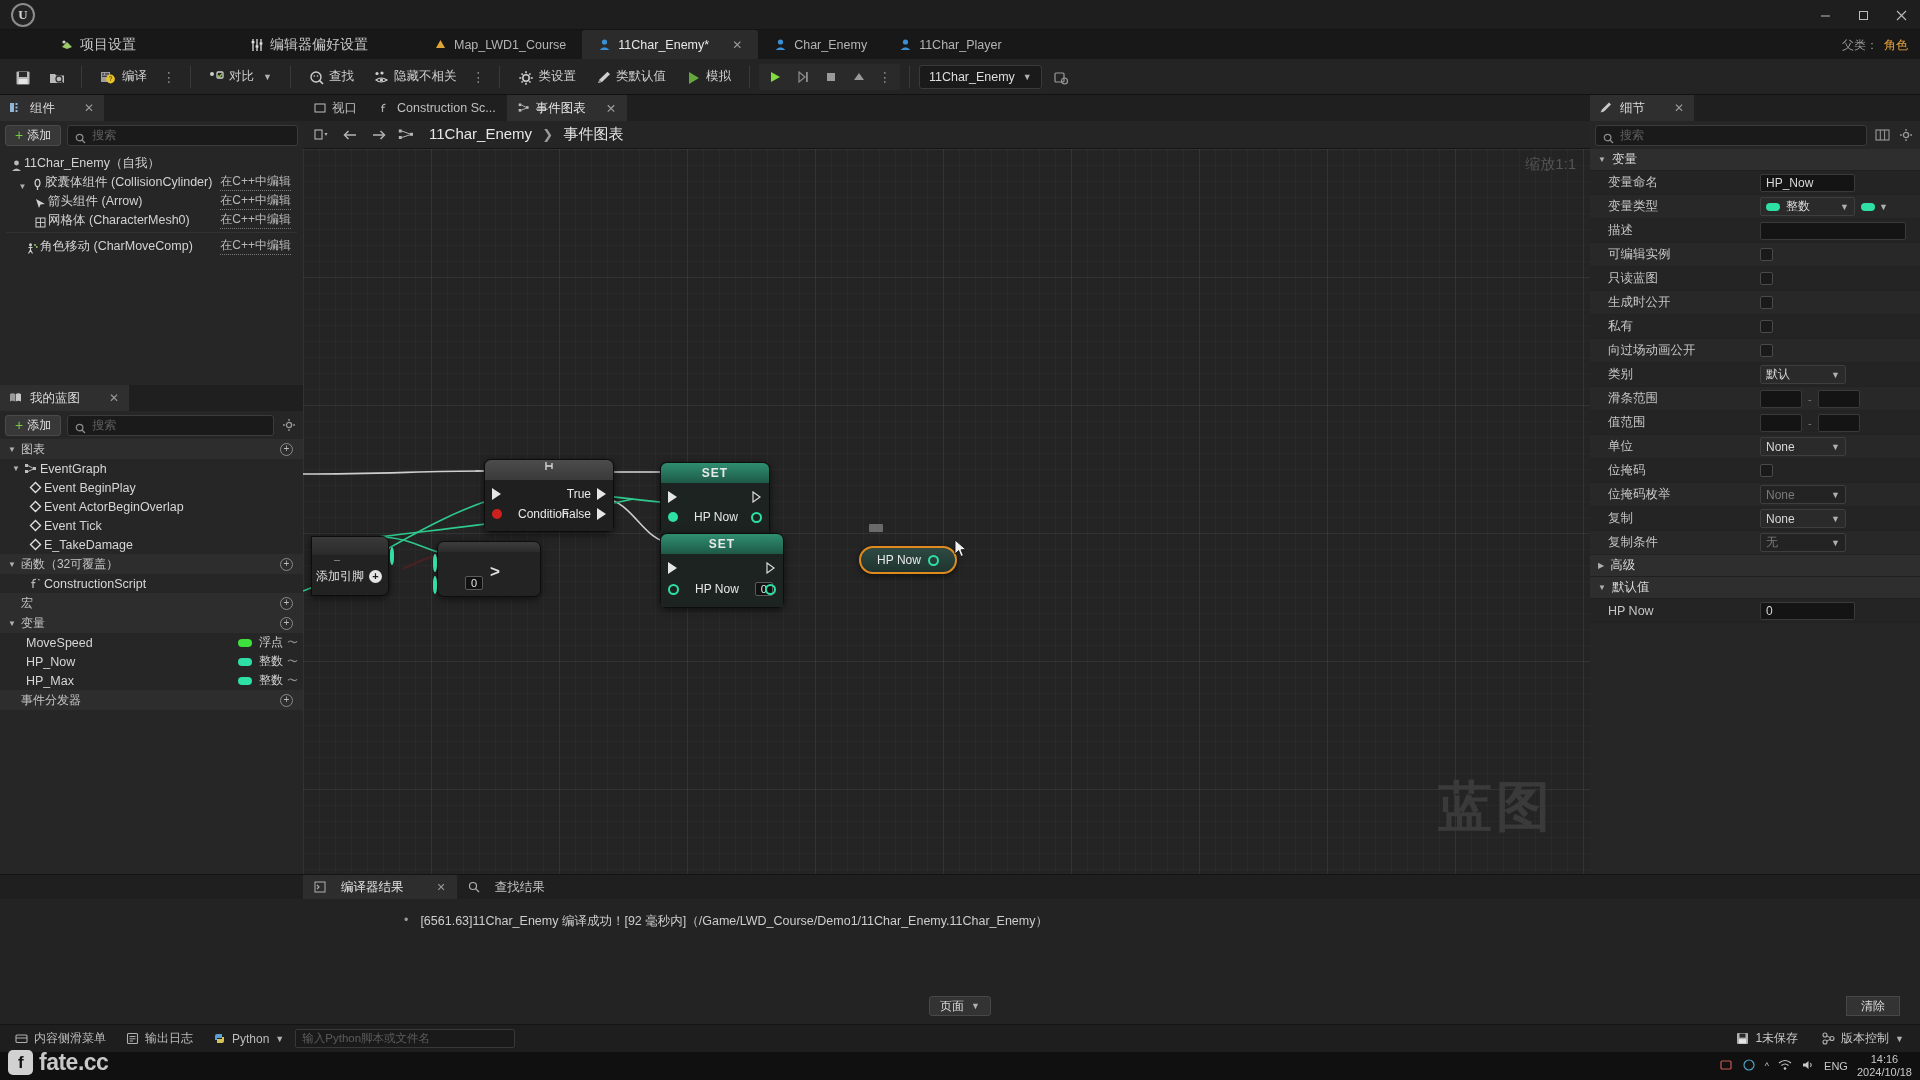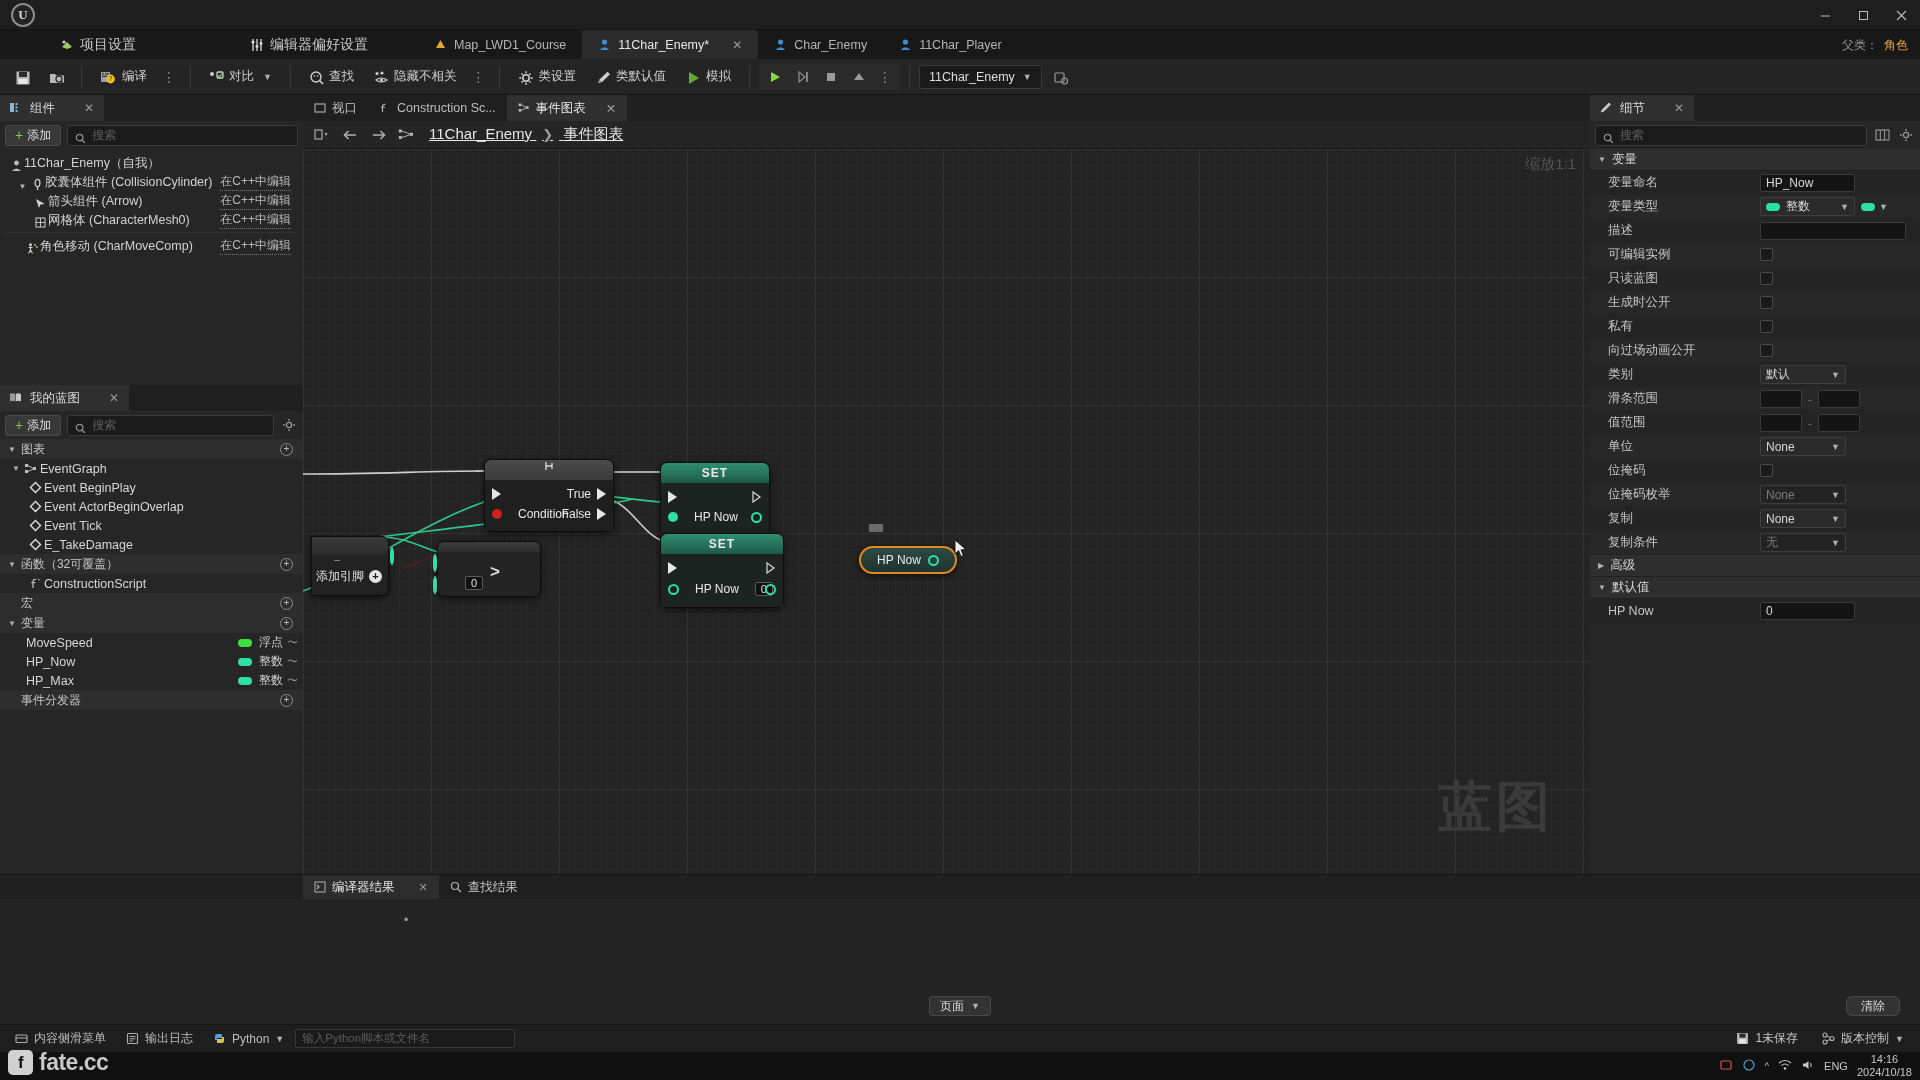--- a/index.html
+++ b/index.html
@@ -136,21 +136,21 @@
   .graph-tabs { height:26px; display:flex; align-items:center; background:#1f1f1f; flex:none; }
   .g-tab { display:flex; align-items:center; gap:6px; height:26px; padding:0 11px; font-size:12.5px; color:#bfbfbf;}
   .g-tab.active { background:#2f2f2f; color:#e8e8e8; }
   .g-tab .x { margin-left:14px; color:#9a9a9a; }
 
   .graph-bread {
     height:28px; display:flex; align-items:center; gap:10px; padding-left:10px;
     background:#252525; flex:none; border-bottom:1px solid #141414;
   }
   .bc-btn { width:18px; height:18px; display:flex; align-items:center; justify-content:center; color:#b5b5b5; font-size:13px;}
-  .bread-text { font-size:15px; color:#e6e6e6; margin-left:4px;text-decoration:underline; }
+  .bread-text { font-size:15px; color:#e6e6e6; margin-left:4px; }
   .bread-text .sep { color:#9a9a9a; margin: 0 6px; font-size:13px;}
 
   .canvas {
     flex:1; position:relative; overflow:hidden;
     background-color:#242424;
     background-image:
       linear-gradient(rgba(255,255,255,0.022) 1px, transparent 1px),
       linear-gradient(90deg, rgba(255,255,255,0.022) 1px, transparent 1px),
       linear-gradient(rgba(255,255,255,0.045) 1px, transparent 1px),
       linear-gradient(90deg, rgba(255,255,255,0.045) 1px, transparent 1px);
@@ -191,31 +191,31 @@
     font-size:12px; color:#d8d8d8; padding: 0 5px; display:flex; align-items:center; }
   .chk { width:13px; height:13px; background:#1a1a1a; border:1px solid #4a4a4a; border-radius:2px;}
   .combo { height:19px; background:#2a2a2a; border:1px solid #3e3e3e; border-radius:2px;
     display:flex; align-items:center; justify-content:space-between; padding: 0 5px; font-size:12px; color:#d8d8d8;}
   .combo.dim { color:#7b7b7b; background:#232323; }
   .combo .cv { font-size:9px; color:#b0b0b0; margin-left:8px;}
 
   
   .bottom { height:150px; background:#232323; border-top:1px solid #141414; display:flex; flex-direction:column; flex:none;}
   .bottom-tabs { height:24px; display:flex; align-items:center; background:#1f1f1f; flex:none;}
-  .b-tab { display:flex; align-items:center; gap:6px; height:24px; padding:0 11px; font-size:12.5px; color:#c4c4c4;}
+  .b-tab { display:flex; align-items:center; gap:15px; height:24px; padding:0 11px; font-size:12.5px; color:#c4c4c4;}
   .b-tab.active { background:#2d2d2d; color:#e6e6e6;}
   .b-tab .x { margin-left:18px; color:#9a9a9a; font-size:11px;}
   .b-body { flex:1; padding: 14px 0 0 24px; font-size:12.5px; color:#cdcdcd; position:relative;}
   .b-msg { display:flex; gap:12px; }
   .b-msg .bullet { color:#9a9a9a; }
   .b-foot { position:absolute; left:0; right:0; bottom:8px; display:flex; align-items:center; justify-content:center;}
   .page-btn { background:#333; border:1px solid #484848; border-radius:3px; height:20px;
     display:flex; align-items:center; gap:7px; padding: 0 10px; font-size:12px; color:#ddd;}
   .clear-btn { position:absolute; right:20px; bottom:8px; background:#333; border:1px solid #484848;
-     border-radius:6px; height:20px; display:flex; align-items:center; padding: 0 14px; font-size:12px; color:#ddd;}
+     border-radius:0; height:20px; display:flex; align-items:center; padding: 0 14px; font-size:12px; color:#ddd;}
 
   
   .status { height:28px; background:#1e1e1e; border-top:1px solid #141414; display:flex;
     align-items:center; gap:2px; padding: 0 6px; flex:none; position:relative;}
   .st-item { display:flex; align-items:center; gap:6px; height:22px; padding: 0 9px; font-size:12px; color:#bcbcbc;}
   .py-input { width:220px; height:19px; background:#1a1a1a; border:1px solid #383838; border-radius:2px;
     font-size:11.5px; color:#5c5c5c; padding: 0 6px; display:flex; align-items:center;}
   .status-right { position:absolute; right:6px; display:flex; align-items:center; gap:4px;}
   .st-btn { display:flex; align-items:center; gap:6px; height:22px; padding: 0 10px; font-size:12px; color:#c6c6c6;}
 
@@ -1175,20 +1175,21 @@
               <circle cx="5" cy="5" r="3.5" fill="none" stroke="#b0b0b0" stroke-width="1.2"></circle>
               <line x1="7.6" y1="7.6" x2="11" y2="11" stroke="#b0b0b0" stroke-width="1.3"></line>
             </svg>
         </span>
         <span>查找结果</span>
       </div>
     </div>
     <div class="b-body">
       <div class="b-msg" style="padding-left:380px">
         <span class="bullet">•</span>
+        <span>[6561.63]11Char_Enemy 编译成功！[92 毫秒内]（/Game/LWD_Course/Demo1/11Char_Enemy.11Char_Enemy）</span>
       </div>
       <div class="b-foot">
         <div class="page-btn">
           <span>页面</span>
           <span style="font-size:9px;color:#b0b0b0">▼</span>
         </div>
       </div>
       <div class="clear-btn">
         <span>清除</span>
       </div>

